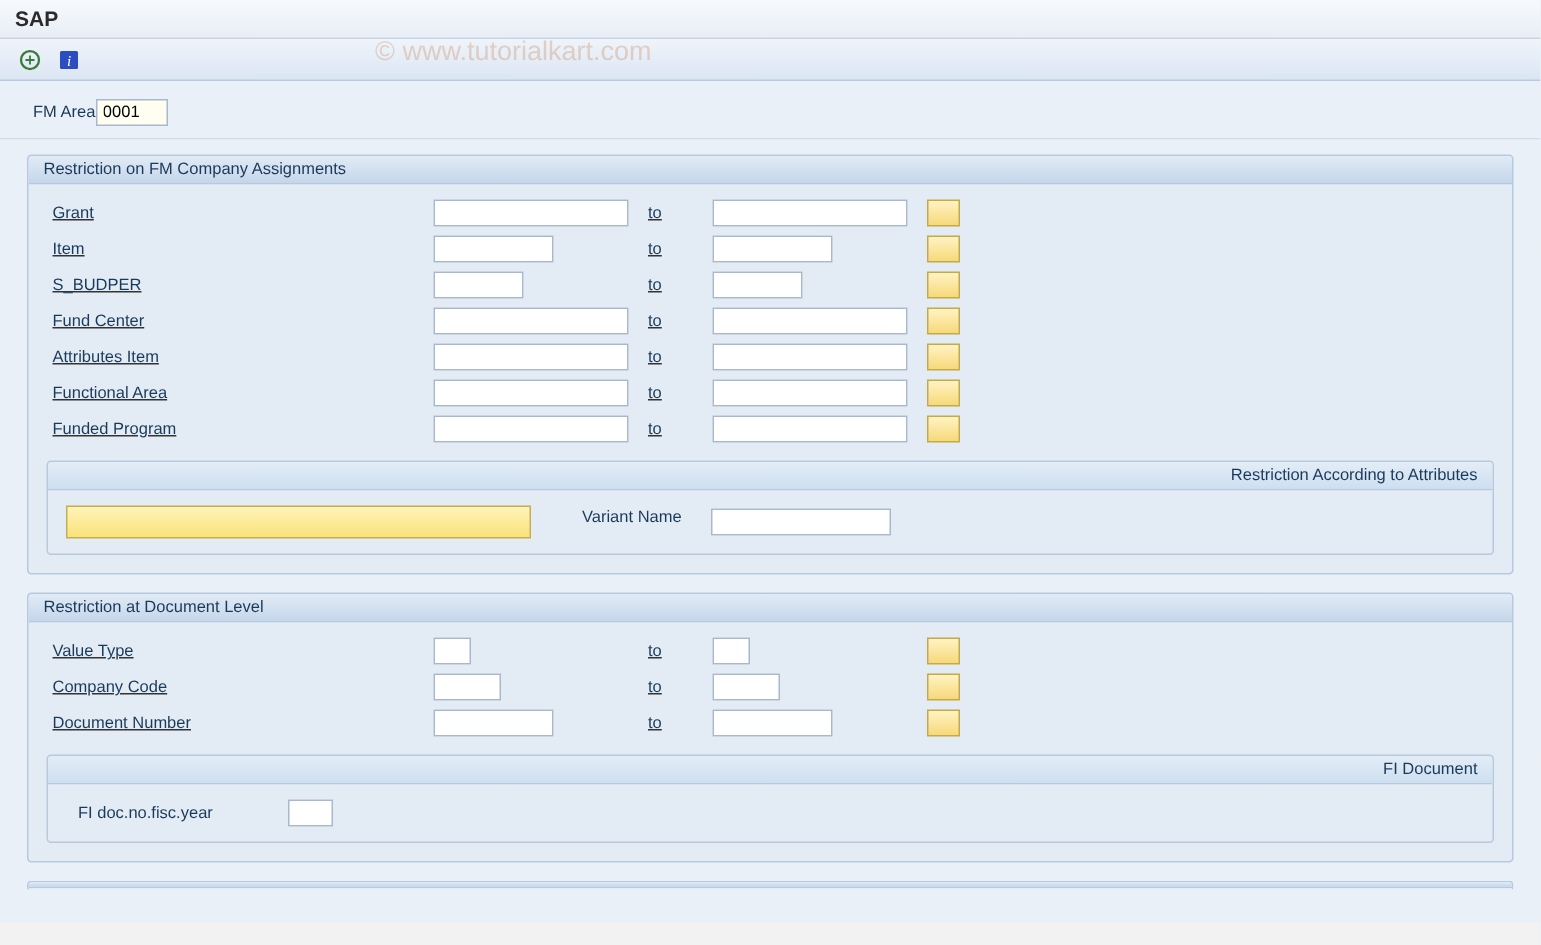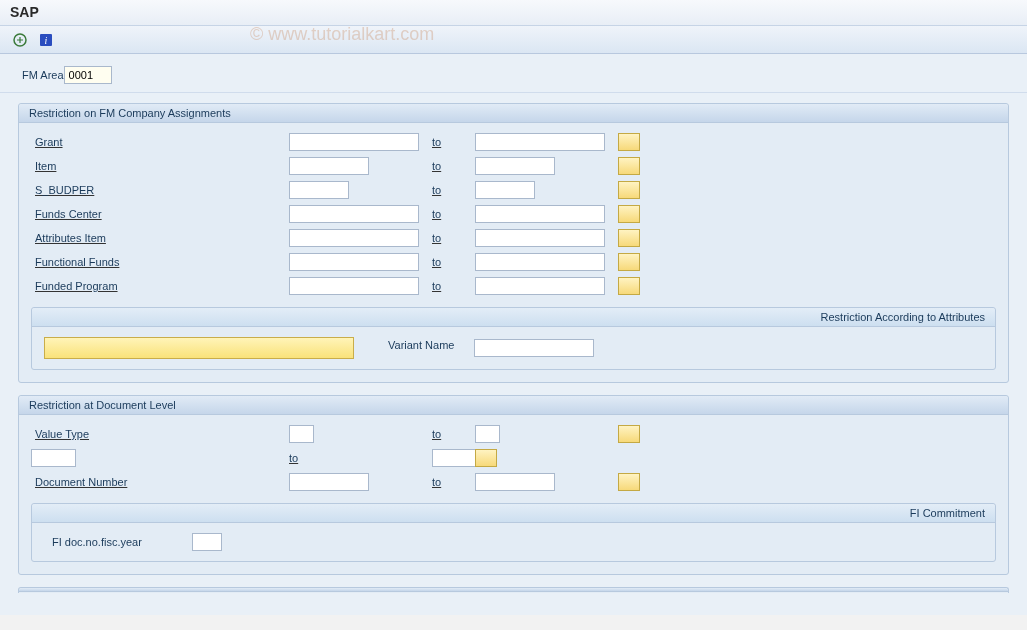--- a/index.html
+++ b/index.html
@@ -178,35 +178,35 @@
           <button class="multi-btn"></button>
         </div>
         <div class="row" style="grid-template-columns: 250px 135px 35px 135px 28px;">
           <span class="lbl">S_BUDPER</span>
           <span><input class="field-input" style="width: 60px;" value=""></span>
           <span class="to-lbl">to</span>
           <span><input class="field-input" style="width: 60px;" value=""></span>
           <button class="multi-btn"></button>
         </div>
         <div class="row" style="grid-template-columns: 250px 135px 35px 135px 28px;">
-          <span class="lbl">Funds Center</span>
+          <span class="lbl">Fund Center</span>
           <span><input class="field-input" style="width: 130px;" value=""></span>
           <span class="to-lbl">to</span>
           <span><input class="field-input" style="width: 130px;" value=""></span>
           <button class="multi-btn"></button>
         </div>
         <div class="row" style="grid-template-columns: 250px 135px 35px 135px 28px;">
           <span class="lbl">Attributes Item</span>
           <span><input class="field-input" style="width: 130px;" value=""></span>
           <span class="to-lbl">to</span>
           <span><input class="field-input" style="width: 130px;" value=""></span>
           <button class="multi-btn"></button>
         </div>
         <div class="row" style="grid-template-columns: 250px 135px 35px 135px 28px;">
-          <span class="lbl">Functional Funds</span>
+          <span class="lbl">Functional Area</span>
           <span><input class="field-input" style="width: 130px;" value=""></span>
           <span class="to-lbl">to</span>
           <span><input class="field-input" style="width: 130px;" value=""></span>
           <button class="multi-btn"></button>
         </div>
         <div class="row" style="grid-template-columns: 250px 135px 35px 135px 28px;">
           <span class="lbl">Funded Program</span>
           <span><input class="field-input" style="width: 130px;" value=""></span>
           <span class="to-lbl">to</span>
           <span><input class="field-input" style="width: 130px;" value=""></span>
@@ -230,34 +230,35 @@
     <div class="group-body" id="doc-rows">
 
       <div class="row" style="grid-template-columns: 250px 135px 35px 135px 28px;">
           <span class="lbl">Value Type</span>
           <span><input class="field-input" style="width: 25px;" value=""></span>
           <span class="to-lbl">to</span>
           <span><input class="field-input" style="width: 25px;" value=""></span>
           <button class="multi-btn"></button>
         </div>
         <div class="row" style="grid-template-columns: 250px 135px 35px 135px 28px;">
+          <span class="lbl">Company Code</span>
           <span><input class="field-input" style="width: 45px;" value=""></span>
           <span class="to-lbl">to</span>
           <span><input class="field-input" style="width: 45px;" value=""></span>
           <button class="multi-btn"></button>
         </div>
         <div class="row" style="grid-template-columns: 250px 135px 35px 135px 28px;">
           <span class="lbl">Document Number</span>
           <span><input class="field-input" style="width: 80px;" value=""></span>
           <span class="to-lbl">to</span>
           <span><input class="field-input" style="width: 80px;" value=""></span>
           <button class="multi-btn"></button>
         </div>
         <div class="subgroup">
-        <div class="group-header">FI Commitment</div>
+        <div class="group-header">FI Document</div>
         <div class="subgroup-body" style="gap:90px">
           <span class="lbl" style="padding-left:8px">FI doc.no.fisc.year</span>
           <input class="field-input" style="width: 30px; margin-left: -40px;" value="">
         </div>
       </div>
     </div>
   </div>
 
   <div class="group" style="height:6px;border-bottom:none;border-radius:3px 3px 0 0">
     <div class="group-header" style="height:4px;padding:0"></div>

